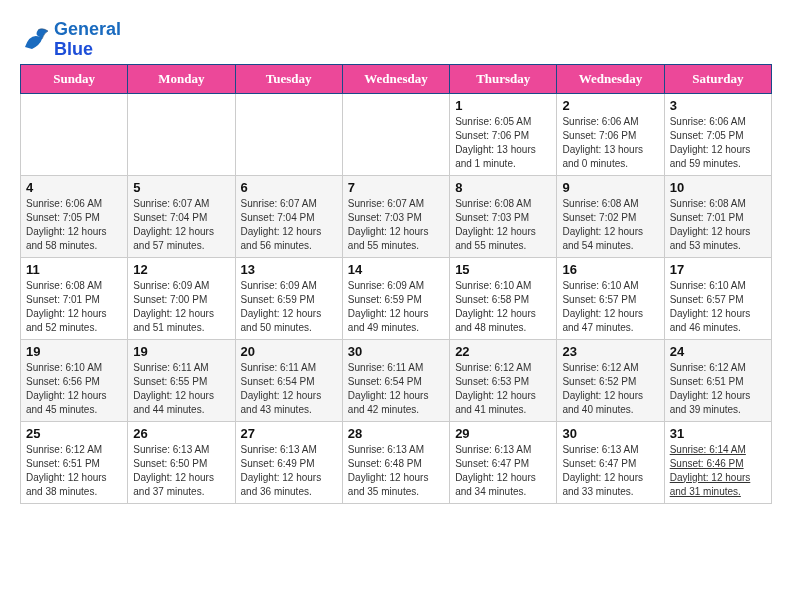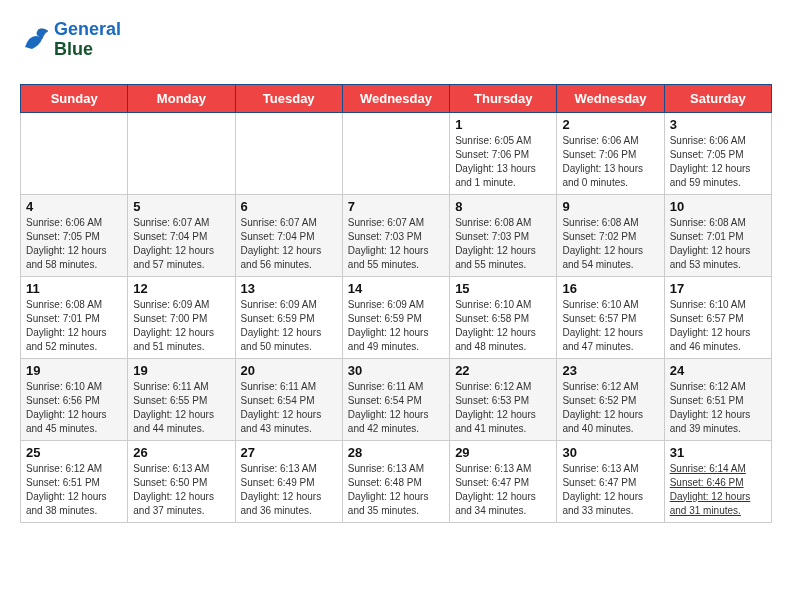--- a/index.html
+++ b/index.html
@@ -7,21 +7,21 @@
       font-family: Arial, sans-serif;
       background: #fff;
       width: 792px;
       min-height: 612px;
       padding: 20px;
     }
     .header {
       display: flex;
       justify-content: space-between;
       align-items: flex-end;
-      margin-bottom: 24px;
+      margin-bottom: 4px;
     }
     .logo {
       display: flex;
       align-items: center;
       gap: 4px;
     }
     .logo-text {
       font-size: 18px;
       font-weight: bold;
       color: #1a3a5c;
@@ -46,27 +46,28 @@
       font-size: 16px;
       color: #444;
       font-weight: normal;
     }
     .calendar {
       width: 100%;
       border-collapse: collapse;
       font-size: 11px;
     }
     .calendar th {
-      background: #ef4444;
+      background: #ec4899;
       color: #fff;
       text-align: center;
       padding: 6px 17px;
       font-size: 13px;
       font-weight: bold;
       border: 1px solid #1a4a8a;
+      font-family: Liberation Serif, serif;
     }
     .calendar td {
       border: 1px solid #ccc;
       vertical-align: top;
       padding: 4px 5px;
       width: calc(100% / 7);
       min-height: 80px;
       background: #fff;
     }
     .calendar tr:nth-child(even) td {
@@ -94,21 +95,21 @@
 <body>
 
 <div class="header">
   <div class="logo">
     <svg class="logo-bird" viewBox="0 0 30 30" xmlns="http://www.w3.org/2000/svg">
       <path d="M5,22 Q10,8 20,12 Q14,10 18,5 Q22,2 28,6 Q24,8 22,14 Q20,20 12,24 Z" fill="#1a6bbf"></path>
       <path d="M18,5 Q22,2 28,6 Q24,8 22,14" fill="none" stroke="#1a3a5c" stroke-width="0.5"></path>
     </svg>
     <div class="logo-text">
       <div><span>General</span></div>
-      <div style="color:#14532d">Blue</div>
+      <div style="color:#1d4ed8">Blue</div>
     </div>
   </div>
   <div class="title-block">
     <h1></h1>
     <h2></h2>
   </div>
 </div>
 
 <table class="calendar">
   <thead>

